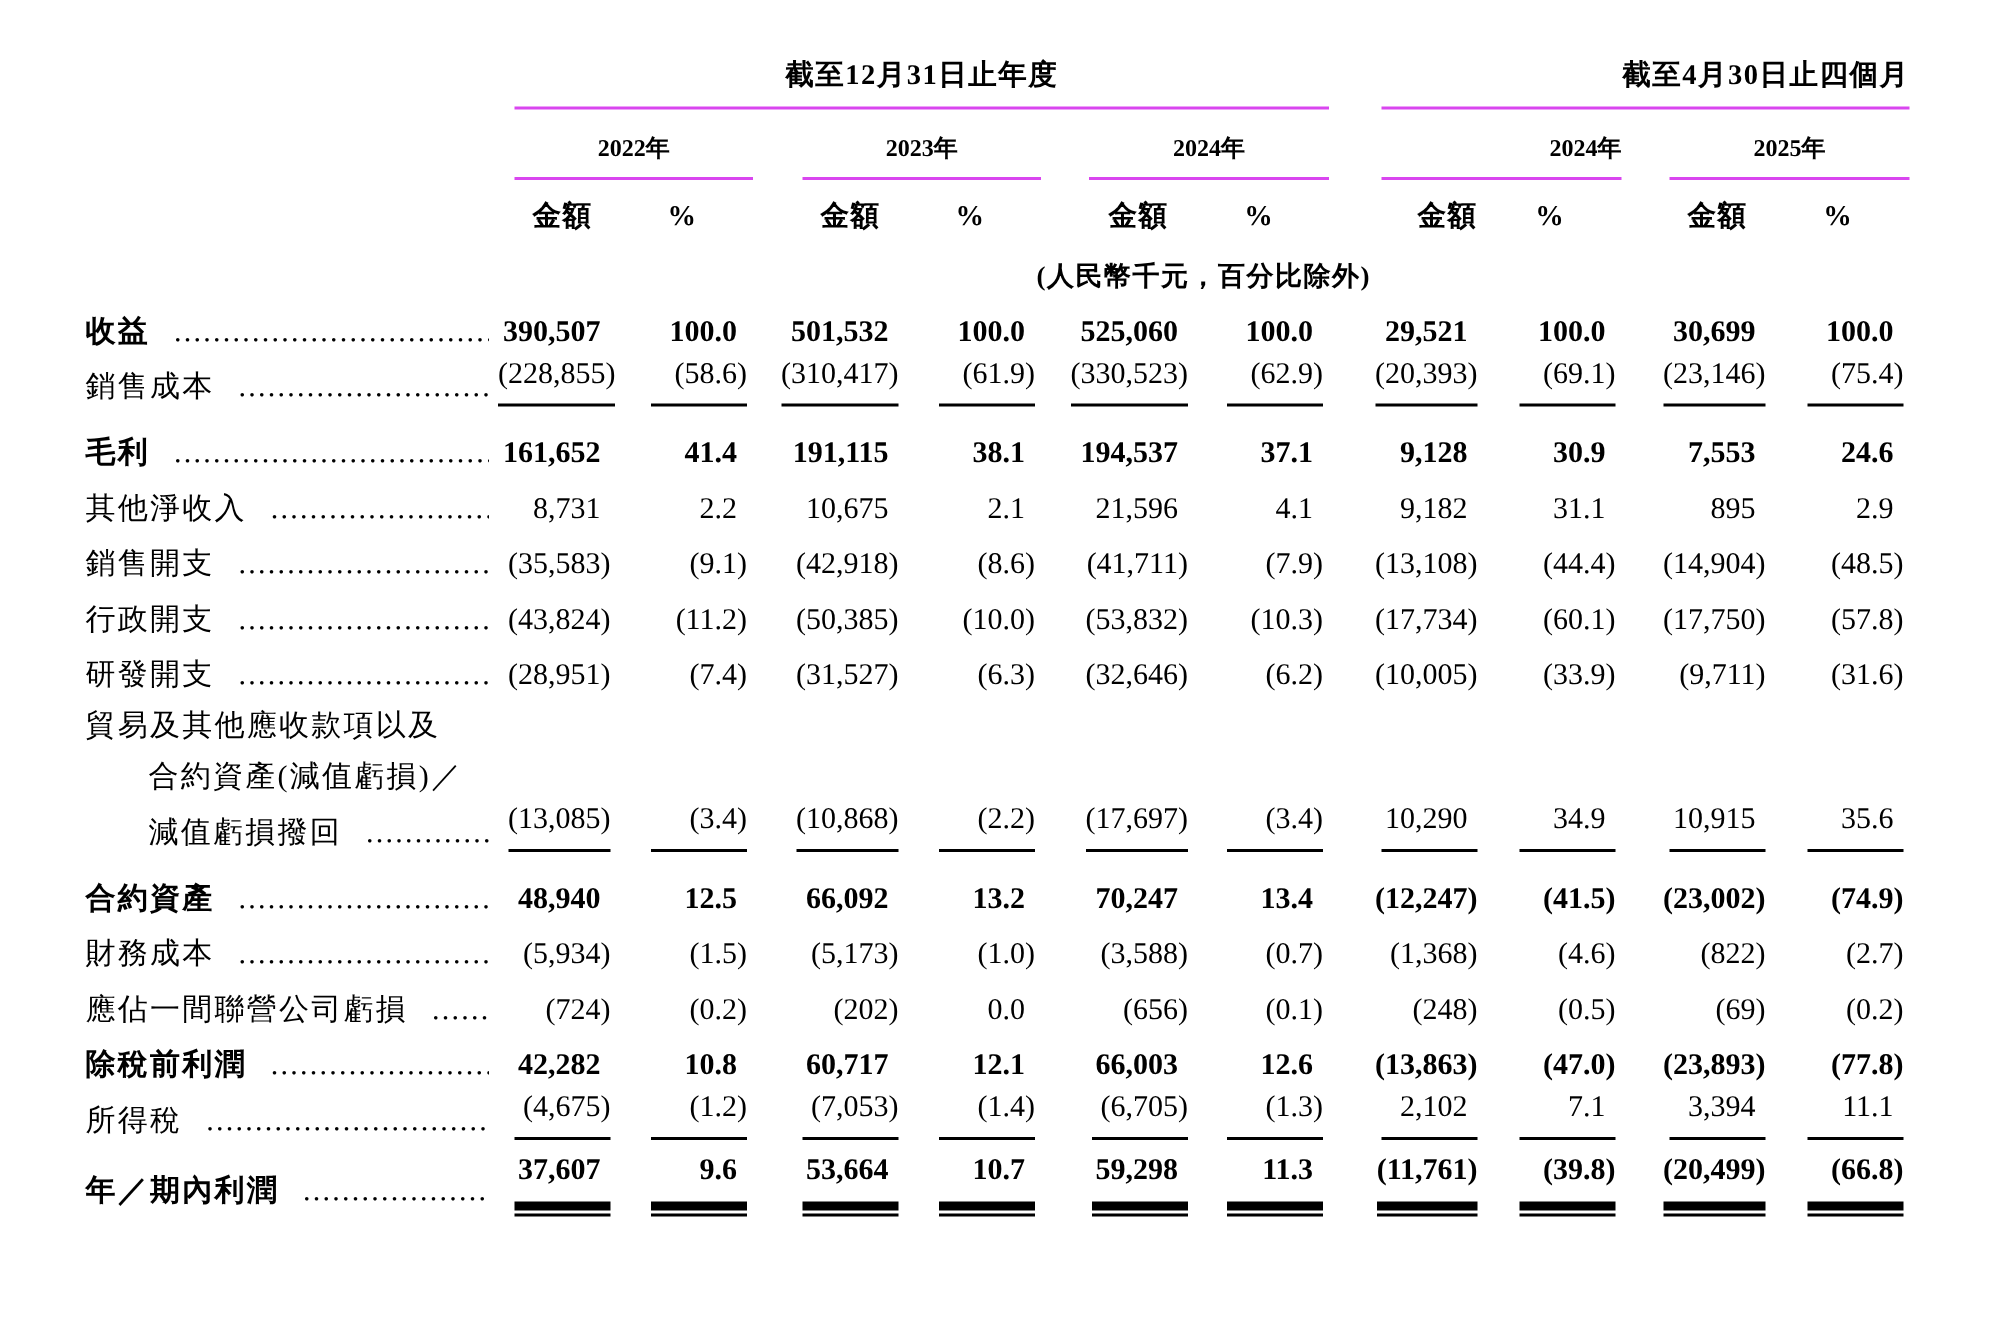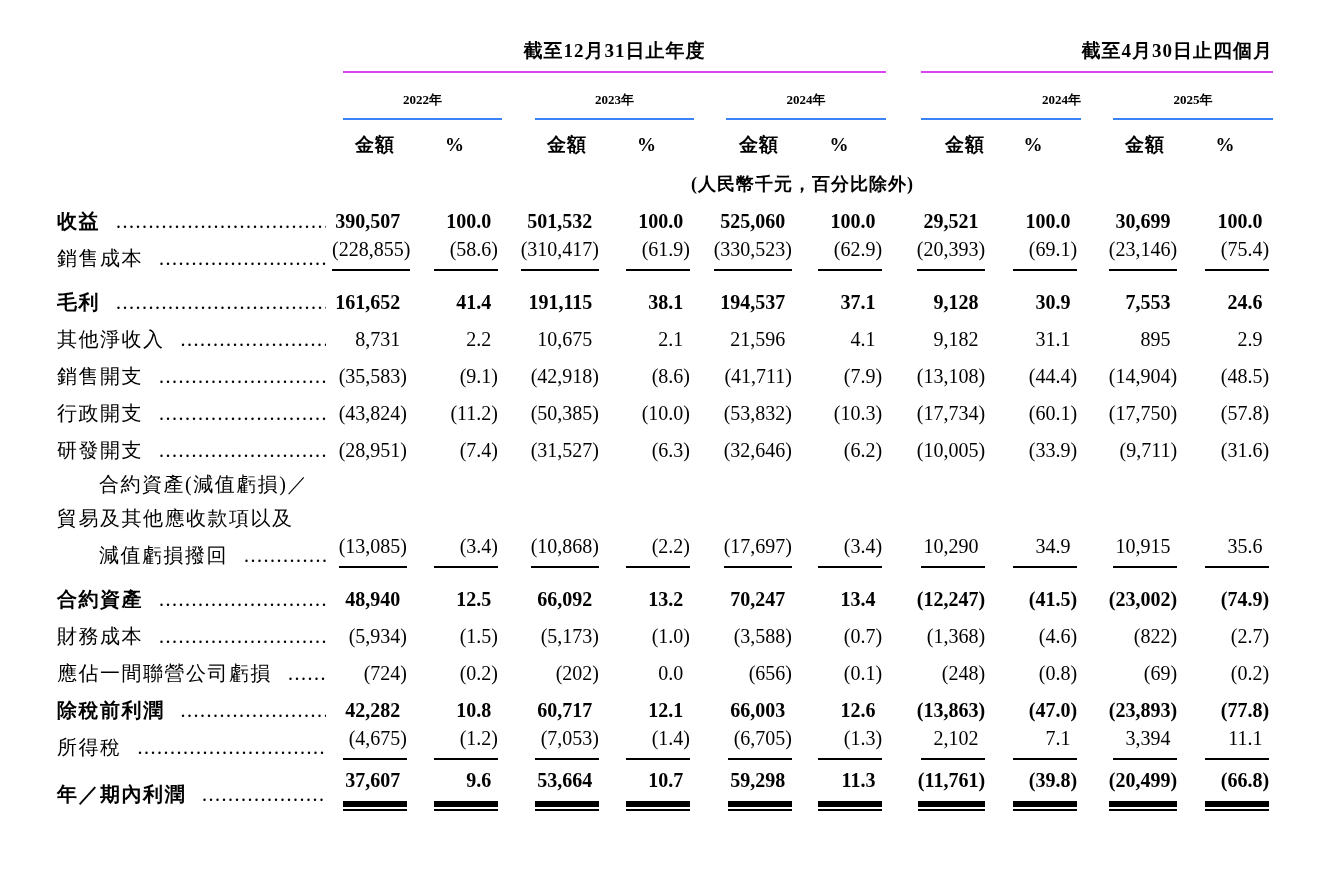--- a/index.html
+++ b/index.html
@@ -10,21 +10,21 @@
   }
   .sheet { padding:38px 0 0 57px; }
   table { border-collapse:collapse; table-layout:fixed; width:1216px; }
   td { padding:0; vertical-align:bottom; font-size:20px; line-height:26px; }
 
   
   thead td { font-weight:bold; }
   tr.period-row td { height:32px; }
   .spanbox { text-align:center; border-bottom:2px solid #d946ef; padding-bottom:7px; font-size:19px; white-space:nowrap; letter-spacing:1px; }
   tr.year-row td { height:46px; }
-  .yearbox { text-align:center; border-bottom:2px solid #3b82f6; padding:14px 0 5px; font-size:13px; }
+  .yearbox { text-align:center; border-bottom:2px solid #d946ef; padding:14px 0 5px; font-size:16px; }
   tr.sub-row td { height:38px; padding-bottom:3px; }
   .subbox { text-align:center; font-size:19px; letter-spacing:1px; }
   td.subpct { text-align:center; font-size:19px; }
   tr.note-row td { height:36px; }
   .notebox { text-align:center; font-size:18px; letter-spacing:1px; }
   tr.unaudited-row td { height:36px; }
   .unauditedbox { text-align:center; font-size:18px; letter-spacing:1px; }
   .ml11 { margin-left:11px; } .ml33 { margin-left:33px; }
   .ml32 { margin-left:32px; } .ml35 { margin-left:35px;text-align:right; }
 
@@ -250,41 +250,41 @@
           <td class="num pct"><span class="v">(7.4)</span></td>
           <td class="num amt"><span class="v">(31,527)</span></td>
           <td class="num pct"><span class="v">(6.3)</span></td>
           <td class="num amt"><span class="v">(32,646)</span></td>
           <td class="num pct"><span class="v">(6.2)</span></td>
           <td class="num amt"><span class="v">(10,005)</span></td>
           <td class="num pct"><span class="v">(33.9)</span></td>
           <td class="num amt"><span class="v">(9,711)</span></td>
           <td class="num pct"><span class="v">(31.6)</span></td>
         </tr>
+        <tr class="labelonly">
+          <td class="lbl">
+            <div class="lblwrap">
+              <span class="lbltext">貿易及其他應收款項以及</span>
+            </div>
+          </td>
+          <td class="num amt"></td>
+          <td class="num pct"></td>
+          <td class="num amt"></td>
+          <td class="num pct"></td>
+          <td class="num amt"></td>
+          <td class="num pct"></td>
+          <td class="num amt"></td>
+          <td class="num pct"></td>
+          <td class="num amt"></td>
+          <td class="num pct"></td>
+        </tr>
         <tr class="labelonly indent">
           <td class="lbl">
             <div class="lblwrap">
               <span class="lbltext">合約資產(減值虧損)／</span>
-            </div>
-          </td>
-          <td class="num amt"></td>
-          <td class="num pct"></td>
-          <td class="num amt"></td>
-          <td class="num pct"></td>
-          <td class="num amt"></td>
-          <td class="num pct"></td>
-          <td class="num amt"></td>
-          <td class="num pct"></td>
-          <td class="num amt"></td>
-          <td class="num pct"></td>
-        </tr>
-        <tr class="labelonly">
-          <td class="lbl">
-            <div class="lblwrap">
-              <span class="lbltext">貿易及其他應收款項以及</span>
             </div>
           </td>
           <td class="num amt"></td>
           <td class="num pct"></td>
           <td class="num amt"></td>
           <td class="num pct"></td>
           <td class="num amt"></td>
           <td class="num pct"></td>
           <td class="num amt"></td>
           <td class="num pct"></td>
@@ -352,21 +352,21 @@
               <span class="leader"></span>
             </div>
           </td>
           <td class="num amt"><span class="v">(724)</span></td>
           <td class="num pct"><span class="v">(0.2)</span></td>
           <td class="num amt"><span class="v">(202)</span></td>
           <td class="num pct"><span class="v">0.0<span class="hp">)</span></span></td>
           <td class="num amt"><span class="v">(656)</span></td>
           <td class="num pct"><span class="v">(0.1)</span></td>
           <td class="num amt"><span class="v">(248)</span></td>
-          <td class="num pct"><span class="v">(0.8)</span></td>
+          <td class="num pct"><span class="v">(0.5)</span></td>
           <td class="num amt"><span class="v">(69)</span></td>
           <td class="num pct"><span class="v">(0.2)</span></td>
         </tr>
         <tr class="datarow bold">
           <td class="lbl">
             <div class="lblwrap">
               <span class="lbltext">除稅前利潤</span>
               <span class="leader"></span>
             </div>
           </td>

